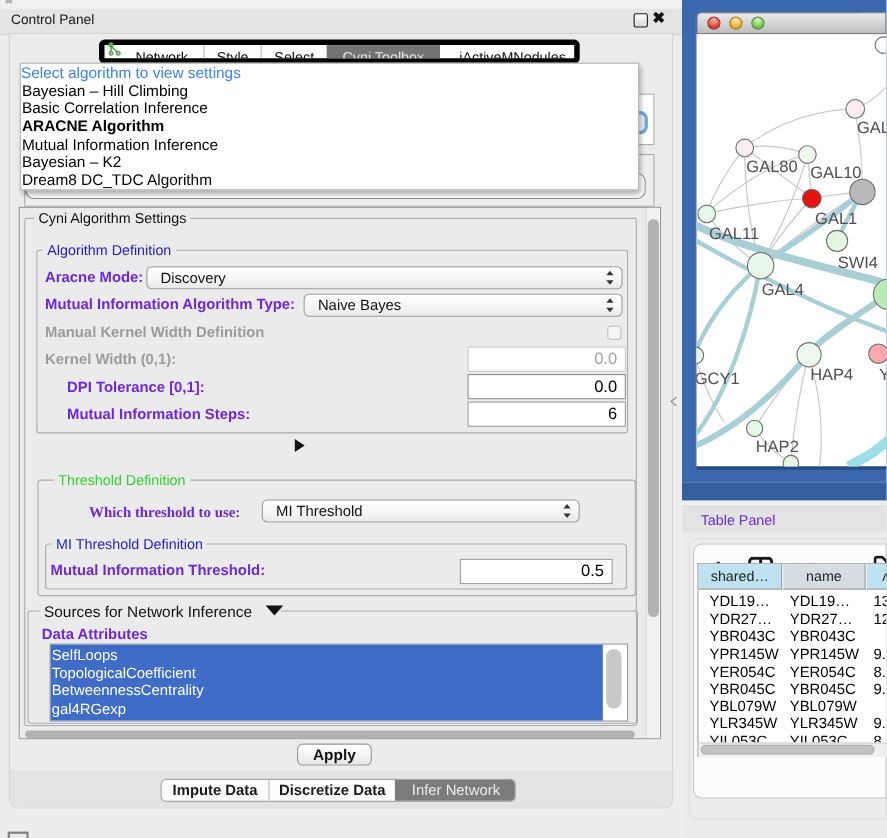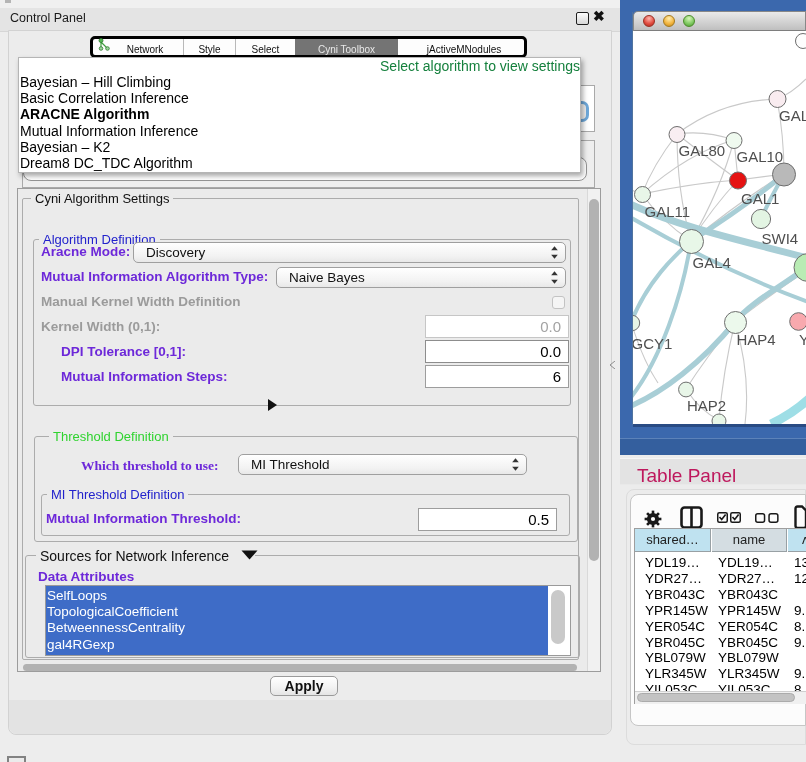--- a/index.html
+++ b/index.html
@@ -25,21 +25,21 @@
 <div class="abs" style="left:0;top:0;width:620px;height:8px;background:#f0f0f0;"></div>
 <div class="abs" style="left:5px;top:0;width:6px;height:3px;background:#b5b5b5;"></div>
 <div class="abs" style="left:0;top:8px;width:620px;height:24px;background:#e4e4e4;border-bottom:1px solid #d6d6d6;"></div>
 <div class="abs" style="left:10px;top:11px;font-size:12.5px;color:#1a1a1a;">Control Panel</div>
 
 <div class="abs" style="left:576px;top:12px;width:13px;height:13px;border:1.5px solid #1f1f1f;border-radius:2px;background:linear-gradient(#fdfdfd,#d8d8d8);"></div>
 <div class="abs" style="left:593px;top:8px;font-size:14px;font-weight:bold;color:#111;">✖</div>
 
 <div class="abs" style="left:8px;top:30px;width:604px;height:705px;background:#ececec;border:1px solid #d2d2d2;border-radius:0 0 8px 8px;"></div>
 
-<div class="abs" style="left:90px;top:36px;width:437px;height:22px;background:#fdfdfd;border:3px solid #000000;border-radius:5px;overflow:hidden;font-size:10px;color:#111;">
+<div class="abs" style="left:90px;top:36px;width:437px;height:22px;background:#fdfdfd;border:5px solid #000000;border-radius:5px;overflow:hidden;font-size:13px;color:#111;">
   <div class="abs" style="left:0;top:0;width:90px;height:22px;line-height:21px;text-align:center;padding-left:14px;">Network</div>
   <div class="abs" style="left:90px;top:0;width:52px;height:22px;line-height:21px;text-align:center;border-left:1px solid #b9b9b9;">Style</div>
   <div class="abs" style="left:142px;top:0;width:60px;height:22px;line-height:21px;text-align:center;border-left:1px solid #b9b9b9;">Select</div>
   <div class="abs" style="left:202px;top:0;width:103px;height:22px;line-height:21px;text-align:center;background:#747474;color:#e9e9e9;">Cyni Toolbox</div>
   <div class="abs" style="left:305px;top:0;width:132px;height:22px;line-height:21px;text-align:center;">jActiveMNodules</div>
 </div>
 
 <svg class="abs" style="left:97px;top:37px;" width="14" height="15" viewBox="0 0 14 15">
   <path d="M4 4 L4 11 M4 5 L10 11" stroke="#3f9e3f" stroke-width="1.2" fill="none"></path>
   <circle cx="4" cy="3.5" r="2" fill="#55b855" stroke="#2f7a2f" stroke-width="0.8"></circle>
@@ -51,21 +51,21 @@
 <div class="abs" style="left:560px;top:101px;width:29px;height:21px;border:3px solid #6ea7d8;border-radius:7px;background:#ededed;"></div>
 <div class="abs" style="left:22px;top:140px;width:573px;height:48px;background:#eeeeee;border:1px solid #a9a9a9;"></div>
 <div class="abs" style="left:23px;top:157px;width:564px;height:24px;background:#fff;border:1px solid #949494;border-radius:8px;"></div>
 
 <div class="abs" style="left:17px;top:188px;width:584px;height:484px;background:#ebebeb;border:1px solid #9c9c9c;"></div>
 
 <div class="grp" style="left:22px;top:198px;width:557px;height:462px;border-radius:2px;">
   <div class="gtitle" style="left:8px;color:#111;">Cyni Algorithm Settings</div>
 </div>
 
-<div class="grp" style="left:33px;top:227px;width:538px;height:167px;margin-top:12px;">
+<div class="grp" style="left:33px;top:227px;width:538px;height:167px;">
   <div class="gtitle" style="left:5px;color:#2222cc;">Algorithm Definition</div>
 </div>
 <div class="abs lbl" style="left:41px;top:244px;">Aracne Mode:</div>
 <div class="combo" style="left:133px;top:242px;width:433px;height:21px;">Discovery<span class="arr"><svg width="9" height="19" viewBox="0 0 9 19">
           <path d="M4.5 3.2 L7.8 7.2 L1.2 7.2 Z" fill="#333"></path>
           <path d="M4.5 15.8 L7.8 11.8 L1.2 11.8 Z" fill="#333"></path>
         </svg></span></div>
 <div class="abs lbl" style="left:41px;top:269px;">Mutual Information Algorithm Type:</div>
 <div class="combo" style="left:276px;top:267px;width:290px;height:21px;">Naive Bayes<span class="arr"><svg width="9" height="19" viewBox="0 0 9 19">
           <path d="M4.5 3.2 L7.8 7.2 L1.2 7.2 Z" fill="#333"></path>
@@ -111,23 +111,28 @@
 
 <div class="abs" style="left:18px;top:663px;width:582px;height:8px;background:#ebebeb;"></div>
 <div class="abs" style="left:23px;top:664px;width:554px;height:7px;background:#b2b2b2;border-radius:4px;"></div>
 
 <div class="abs" style="left:587px;top:189px;width:13px;height:482px;background:#f1f1f1;border-left:1px solid #d9d9d9;"></div>
 <div class="abs" style="left:588.5px;top:199px;width:10px;height:362px;background:#b2b2b2;border-radius:6px;"></div>
 
 <div class="abs" style="left:270px;top:676px;width:68px;height:20px;background:linear-gradient(#ffffff,#f2f2f2 60%,#e4e4e4);border:1px solid #9a9a9a;border-radius:5px;text-align:center;line-height:19px;font-size:14px;font-weight:600;color:#111;">Apply</div>
 
 <div class="abs" style="left:9px;top:700px;width:602px;height:34px;background:#e3e3e3;border-radius:0 0 8px 8px;"></div>
+<div class="abs" style="left:146px;top:708px;width:323px;height:21px;background:#fdfdfd;border:1px solid #a9a9a9;border-radius:5px;overflow:hidden;font-size:13.5px;font-weight:600;color:#1a1a1a;">
+  <div class="abs" style="left:0;top:0;width:97px;height:21px;line-height:20px;text-align:center;">Impute Data</div>
+  <div class="abs" style="left:97px;top:0;width:115px;height:21px;line-height:20px;text-align:center;border-left:1px solid #b9b9b9;">Discretize Data</div>
+  <div class="abs" style="left:212px;top:0;width:111px;height:21px;line-height:20px;text-align:center;background:#7b7b7b;color:#ececec;font-weight:normal;">Infer Network</div>
+</div>
 
 <div class="abs" style="left:18px;top:57px;width:563px;height:116px;background:#fff;border:1px solid #b5b5b5;box-shadow:2px 3px 5px rgba(0,0,0,0.35);z-index:30;">
-  <div style="text-align:right;font-size:14px;color:#15803d;padding-top:0px;height:15.5px;">Select algorithm to view settings</div>
+  <div style="text-align:left;font-size:14px;color:#3b82f6;padding-top:0px;height:15.5px;">Select algorithm to view settings</div>
   <div style="font-size:14px;color:#000;line-height:16.35px;padding-left:1px;">
     Bayesian – Hill Climbing<br>
     Basic Correlation Inference<br>
     <b>ARACNE Algorithm</b><br>
     Mutual Information Inference<br>
     Bayesian – K2<br>
     Dream8 DC_TDC Algorithm
   </div>
 </div>
 
@@ -211,21 +216,21 @@
     <text x="103.5" y="314">HAP4</text>
     <text x="166" y="314">Y</text>
     <text x="54" y="380">HAP2</text>
   </g>
 </svg>
 <div class="abs" style="left:633px;top:424px;width:173px;height:3px;background:rgba(20,40,80,0.45);"></div>
 <div class="abs" style="left:632px;top:12px;width:1px;height:413px;background:#51749f;"></div>
 
 <div class="abs" style="left:620px;top:455px;width:186px;height:307px;background:#ececec;"></div>
 <div class="abs" style="left:620px;top:458px;width:186px;height:27px;background:#e3e3e3;border-top:1px solid #f5f5f5;border-bottom:1px solid #e9e9e9;"></div>
-<div class="abs" style="left:637px;top:465px;font-size:19px;color:#be185d;">Table Panel</div>
+<div class="abs" style="left:637px;top:465px;font-size:13px;color:#6d28d9;">Table Panel</div>
 
 <div class="abs" style="left:626px;top:489px;width:180px;height:256px;border:1px solid #dcdcdc;border-radius:8px 0 0 8px;"></div>
 <div class="abs" style="left:630px;top:494px;width:176px;height:232px;background:#fcfcfc;border:1px solid #c6c6c6;border-radius:8px 0 0 8px;"></div>
 
 <svg class="abs" style="left:644px;top:510px;" width="18" height="18" viewBox="0 0 18 18">
   <g fill="none" stroke="#191919">
     <circle cx="9" cy="9" r="6.1" fill="#191919" stroke="none"></circle>
     <g stroke-width="2.6">
       <line x1="9" y1="0.6" x2="9" y2="4"></line>
           <line x1="9" y1="14" x2="9" y2="17.4"></line>
@@ -250,21 +255,21 @@
   <path d="M15.5 5 L17.7 7.6 L21.6 2.6" stroke="#191919" stroke-width="1.6" fill="none"></path>
 </svg>
 <svg class="abs" style="left:755px;top:513px;" width="25" height="10" viewBox="0 0 25 10">
   <rect x="0.75" y="0.75" width="8.8" height="8.5" rx="2" fill="none" stroke="#191919" stroke-width="1.5"></rect>
   <rect x="14.05" y="0.75" width="8.8" height="8.5" rx="2" fill="none" stroke="#191919" stroke-width="1.5"></rect>
 </svg>
 <svg class="abs" style="left:794px;top:505px;" width="12" height="25" viewBox="0 0 12 25">
   <path d="M1.5 3.5 Q1.5 1.5 3.5 1.5 L8 1.5 L12 5.5 L12 21 Q12 23 10 23 L3.5 23 Q1.5 23 1.5 21 Z" fill="none" stroke="#191919" stroke-width="2.4"></path>
 </svg>
 
-<div class="abs" style="left:634px;top:528px;width:172px;height:176px;border-top:1px solid #9e9e9e;border-left:1px solid #9e9e9e;background:#fff;overflow:hidden;">
+<div class="abs" style="left:634px;top:512px;width:172px;height:176px;border-top:1px solid #9e9e9e;border-left:1px solid #9e9e9e;background:#fff;overflow:hidden;">
   <div class="abs" style="left:0;top:0;width:76px;height:23px;background:#bfe2f0;border-right:1px solid #98a0a4;border-bottom:1px solid #98a0a4;text-align:center;font-size:13px;line-height:22px;color:#222;">shared…</div>
   <div class="abs" style="left:77px;top:0;width:75px;height:23px;background:#d4dde2;border-right:1px solid #98a0a4;border-bottom:1px solid #98a0a4;text-align:center;font-size:13px;line-height:22px;color:#222;">name</div>
   <div class="abs" style="left:153px;top:0;width:19px;height:23px;background:#bfe2f0;border-bottom:1px solid #98a0a4;font-size:13px;line-height:22px;color:#222;padding-left:14px;">ʌ</div>
   <div class="abs" style="left:10px;top:26px;font-size:13.5px;line-height:15.9px;color:#000;white-space:pre;">YDL19…
 YDR27…
 YBR043C
 YPR145W
 YER054C
 YBR045C
 YBL079W

